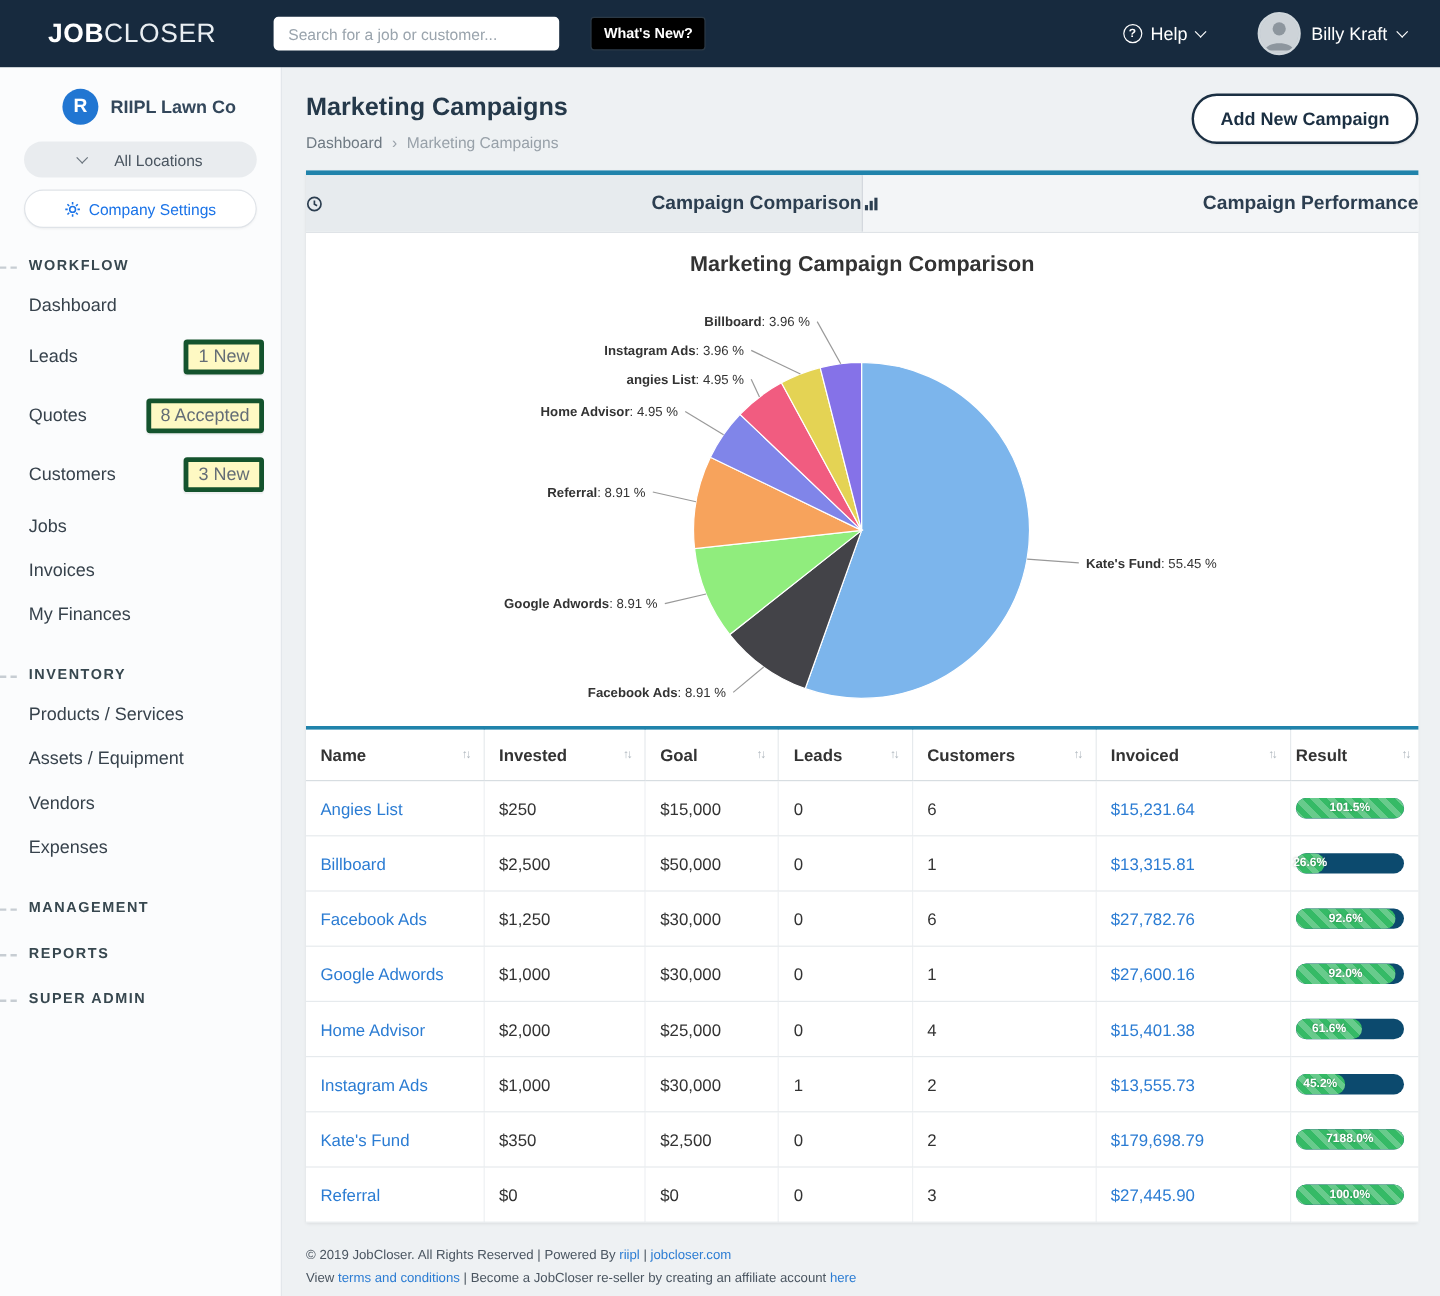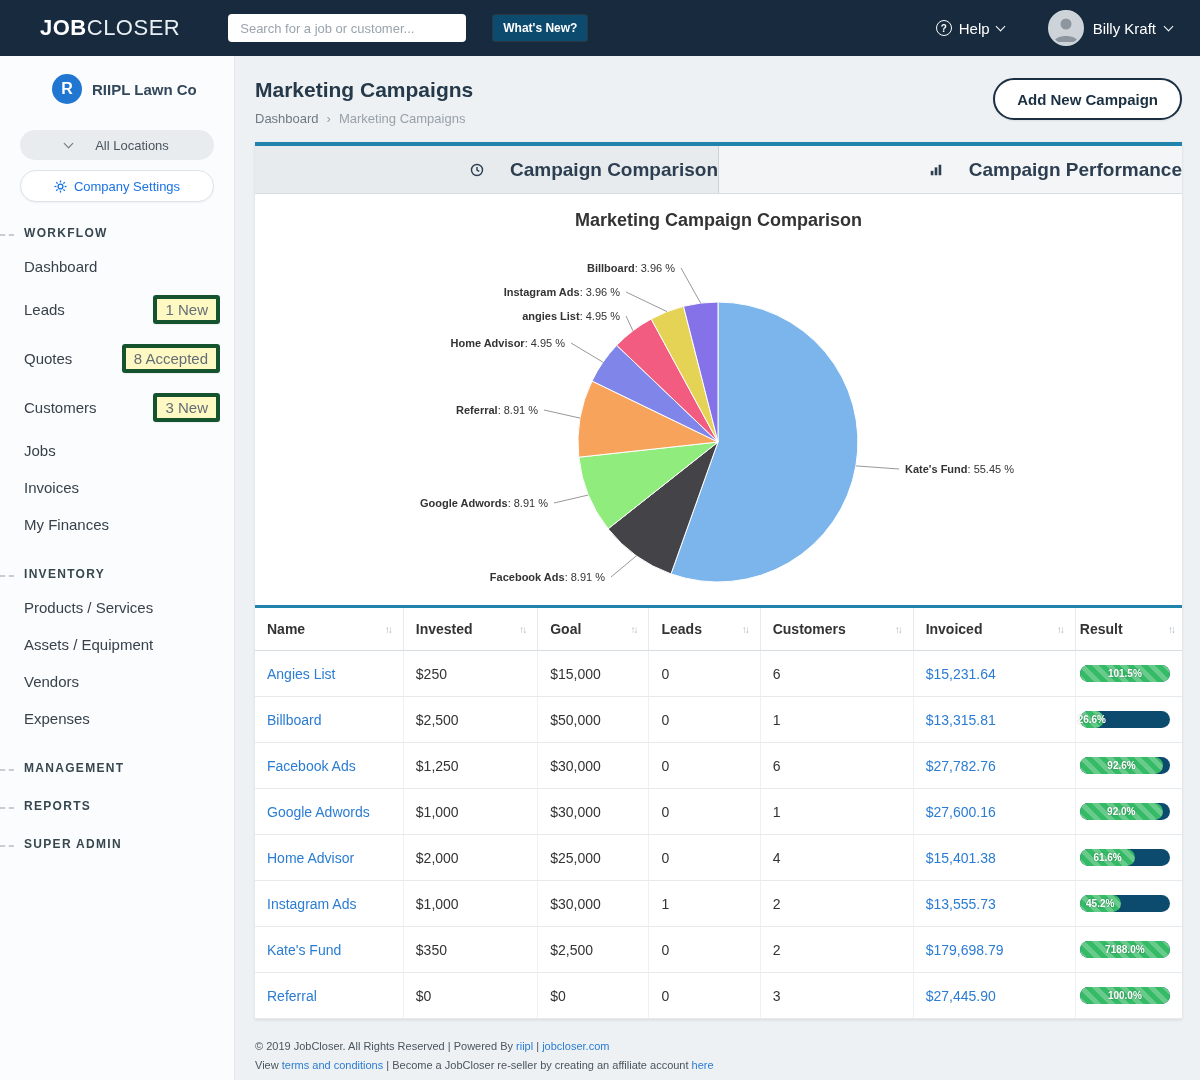--- a/index.html
+++ b/index.html
@@ -11,41 +11,41 @@
 
   
   .navbar { position: absolute; top: 0; left: 0; width: 1200px; height: 56px;
     background: #172a3e; display: flex; align-items: center; padding: 0 28px 0 40px; z-index: 5; }
   .logo { font-size: 22px; color: #fff; letter-spacing: .5px; cursor: pointer; white-space: nowrap; }
   .logo b { font-weight: bold; }
   .logo span { font-weight: normal; color: #e9eef2; }
   .nav-search { margin-left: 48px; width: 238px; height: 28px; border: 2px solid #fff; border-radius: 4px;
     background: #fff; font-size: 13px; color: #333; padding: 0 10px; outline: none; font-family: inherit; }
   .nav-search::placeholder { color: #9aa4ad; }
-  .whats-new { margin-left: 26px; background: #0c4a6e; border: 1px solid #2b3946; color: #fff; font-size: 12px;
+  .whats-new { margin-left: 26px; background: #000000; border: 1px solid #2b3946; color: #fff; font-size: 12px;
     font-weight: bold; padding: 6px 10px; border-radius: 3px; cursor: pointer; font-family: inherit; }
   .nav-right { margin-left: auto; display: flex; align-items: center; gap: 12px; color: #fff; }
   .help-group { display: flex; align-items: center; gap: 7px; cursor: pointer; margin-right: 32px; }
   .help-q { width: 16px; height: 16px; border: 1.4px solid #fff; border-radius: 50%; display: inline-flex;
     align-items: center; justify-content: center; font-size: 10px; font-weight: bold; }
   .help-label, .user-name { font-size: 15px; }
   .chev { width: 7px; height: 7px; border-right: 1.6px solid currentColor; border-bottom: 1.6px solid currentColor;
     transform: rotate(45deg); display: inline-block; margin-top: -4px; }
   .user-group { display: flex; align-items: center; gap: 9px; cursor: pointer; }
   .avatar { width: 36px; height: 36px; border-radius: 50%; overflow: hidden; border: 2px solid #cfd6db;
     background: #c2c9cf; display: inline-flex; }
 
   
   .sidebar { position: absolute; top: 56px; left: 0; width: 235px; bottom: 0;
     background: #fbfcfd; border-right: 1px solid #e3e7eb; padding-top: 18px; }
   .company-row { display: flex; align-items: center; gap: 10px; padding-left: 52px; cursor: pointer; }
   .company-logo { width: 30px; height: 30px; border-radius: 50%; background: #2176d2; color: #fff;
     font-weight: bold; font-size: 16px; display: flex; align-items: center; justify-content: center; flex: none; }
   .company-name { font-size: 15px; font-weight: bold; color: #33475b; }
-  .loc-pill { margin: 26px 20px 0; height: 30px; background: #e9ecef; border-radius: 16px; display: flex;
+  .loc-pill { margin: 14px 20px 0; height: 30px; background: #e9ecef; border-radius: 16px; display: flex;
     align-items: center; justify-content: center; gap: 23px; font-size: 13px; color: #4a5560; cursor: pointer; }
   .loc-pill .chev { border-color: #6a747d; }
   .settings-pill { margin: 10px 20px 0; height: 32px; background: #fff; border: 1px solid #dfe3e8;
     border-radius: 18px; display: flex; align-items: center; justify-content: center; gap: 7px; font-size: 13px;
     color: #1a73e8; cursor: pointer; box-shadow: 0 1px 2px rgba(0,0,0,.05); }
   .sb-section { margin-top: 24px; }
   .sb-title { position: relative; padding-left: 24px; font-size: 12px; font-weight: bold; color: #37474f;
     letter-spacing: 1.3px; cursor: pointer; }
   .sb-title::before { content: ""; position: absolute; left: 0; top: 8px; width: 14px; border-top: 2px dashed #c7cdd3; }
   .sb-title + .sb-item { margin-top: 8px; }
@@ -60,21 +60,21 @@
   .page-title { font-size: 21px; font-weight: bold; color: #25394a; }
   .breadcrumb { margin-top: 9px; font-size: 13px; color: #6f7a83; display: flex; gap: 8px; align-items: center; }
   .crumb-link { color: #6f7a83; cursor: pointer; }
   .breadcrumb .sep, .crumb-current { color: #98a1a9; }
   .add-btn { height: 42px; padding: 0 22px; border-radius: 22px; border: 2px solid #1b2f42; background: #fff;
     color: #1b2f42; font-size: 15px; font-weight: bold; cursor: pointer; font-family: inherit;
     box-shadow: 0 1px 2px rgba(0,0,0,.08); }
 
   .card { margin-top: 16px; background: #fff; border-top: 4px solid #2083ab; box-shadow: 0 1px 3px rgba(0,0,0,.1); }
   .tabs { display: flex; height: 48px; border-bottom: 1px solid #d7dde1; }
-  .tab { flex: 1; display: flex; align-items: center; justify-content: flex-end; gap: 26px; font-size: 19px;
+  .tab { flex: 1; display: flex; align-items: center; justify-content: space-between; gap: 26px; font-size: 16px;
     font-weight: bold; color: #2c3e50; background: #f3f5f7; cursor: pointer; }
   .tab.active { background: #e7ebee; }
   .tab + .tab { border-left: 1px solid #ccd2d7; }
 
   .chart-area { padding: 16px 0 4px; }
   .chart-title { text-align: center; font-size: 18px; font-weight: bold; color: #333; }
   .pie-svg { display: block; margin-top: 4px; }
   .pie-label { font-size: 11px; fill: #333; font-family: "Liberation Sans", sans-serif; }
 
   table { width: 100%; border-collapse: collapse; border-top: 3px solid #2083ab; table-layout: fixed; }

